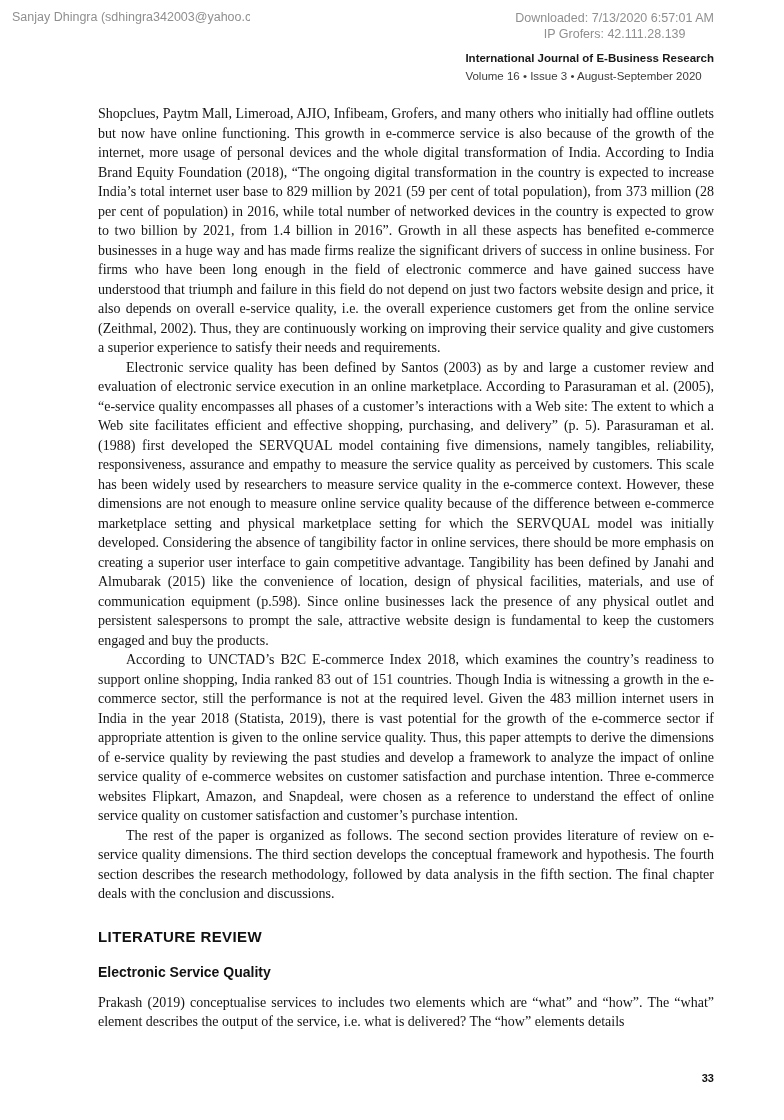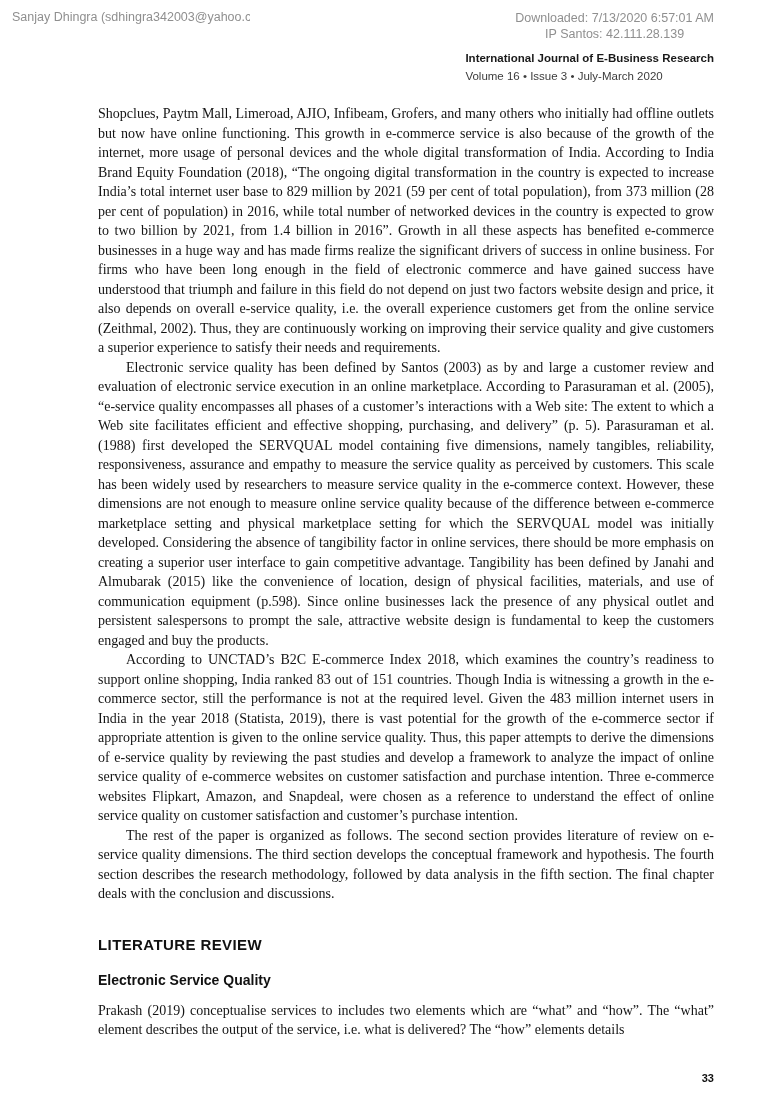--- a/index.html
+++ b/index.html
@@ -70,21 +70,21 @@
     margin: 0;
     font-size: 14px;
     line-height: 19.5px;
     text-align: justify;
     text-indent: 28px;
   }
   .body-para.no-indent {
     text-indent: 0;
   }
   .section-heading {
-    margin: 32px 0 0 0;
+    margin: 24px 0 0 0;
     font-family: "Liberation Sans", sans-serif;
     font-size: 15px;
     font-weight: bold;
     letter-spacing: 0.4px;
     color: #111111;
     line-height: 18px;
   }
   .subsection-heading {
     margin: 18px 0 12px 0;
     font-family: "Liberation Sans", sans-serif;
@@ -110,26 +110,26 @@
 </style>
 </head>
 <body>
 
 <div class="page">
 
   <div class="watermark">Sanjay Dhingra (sdhingra342003@yahoo.com</div>
 
   <div class="header-right">
     <div>Downloaded: 7/13/2020 6:57:01 AM</div>
-    <div>IP Santos: 42.111.28.139</div>
+    <div>IP Grofers: 42.111.28.139</div>
   </div>
 
   <div class="journal-block">
     <div class="journal-title">International Journal of E-Business Research</div>
-    <div class="journal-issue">Volume 16 • Issue 3 • July-March 2020</div>
+    <div class="journal-issue">Volume 16 • Issue 3 • August-September 2020</div>
   </div>
 
   <div class="content">
     <p class="body-para no-indent">Shopclues, Paytm Mall, Limeroad, AJIO, Infibeam, Grofers, and many others who initially had offline outlets but now have online functioning. This growth in e-commerce service is also because of the growth of the internet, more usage of personal devices and the whole digital transformation of India. According to India Brand Equity Foundation (2018), “The ongoing digital transformation in the country is expected to increase India’s total internet user base to 829 million by 2021 (59 per cent of total population), from 373 million (28 per cent of population) in 2016, while total number of networked devices in the country is expected to grow to two billion by 2021, from 1.4 billion in 2016”. Growth in all these aspects has benefited e-commerce businesses in a huge way and has made firms realize the significant drivers of success in online business. For firms who have been long enough in the field of electronic commerce and have gained success have understood that triumph and failure in this field do not depend on just two factors website design and price, it also depends on overall e-service quality, i.e. the overall experience customers get from the online service (Zeithmal, 2002). Thus, they are continuously working on improving their service quality and give customers a superior experience to satisfy their needs and requirements.</p>
     <p class="body-para">Electronic service quality has been defined by Santos (2003) as by and large a customer review and evaluation of electronic service execution in an online marketplace. According to Parasuraman et al. (2005), “e-service quality encompasses all phases of a customer’s interactions with a Web site: The extent to which a Web site facilitates efficient and effective shopping, purchasing, and delivery” (p. 5). Parasuraman et al. (1988) first developed the SERVQUAL model containing five dimensions, namely tangibles, reliability, responsiveness, assurance and empathy to measure the service quality as perceived by customers. This scale has been widely used by researchers to measure service quality in the e-commerce context. However, these dimensions are not enough to measure online service quality because of the difference between e-commerce marketplace setting and physical marketplace setting for which the SERVQUAL model was initially developed. Considering the absence of tangibility factor in online services, there should be more emphasis on creating a superior user interface to gain competitive advantage. Tangibility has been defined by Janahi and Almubarak (2015) like the convenience of location, design of physical facilities, materials, and use of communication equipment (p.598). Since online businesses lack the presence of any physical outlet and persistent salespersons to prompt the sale, attractive website design is fundamental to keep the customers engaged and buy the products.</p>
     <p class="body-para">According to UNCTAD’s B2C E-commerce Index 2018, which examines the country’s readiness to support online shopping, India ranked 83 out of 151 countries. Though India is witnessing a growth in the e-commerce sector, still the performance is not at the required level. Given the 483 million internet users in India in the year 2018 (Statista, 2019), there is vast potential for the growth of the e-commerce sector if appropriate attention is given to the online service quality. Thus, this paper attempts to derive the dimensions of e-service quality by reviewing the past studies and develop a framework to analyze the impact of online service quality of e-commerce websites on customer satisfaction and purchase intention. Three e-commerce websites Flipkart, Amazon, and Snapdeal, were chosen as a reference to understand the effect of online service quality on customer satisfaction and customer’s purchase intention.</p>
     <p class="body-para">The rest of the paper is organized as follows. The second section provides literature of review on e-service quality dimensions. The third section develops the conceptual framework and hypothesis. The fourth section describes the research methodology, followed by data analysis in the fifth section. The final chapter deals with the conclusion and discussions.</p>
 
     <h1 class="section-heading">LITERATURE REVIEW</h1>
 

